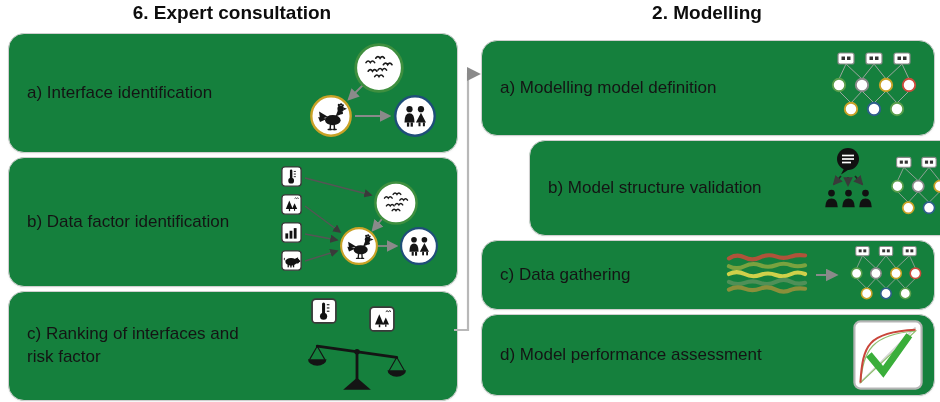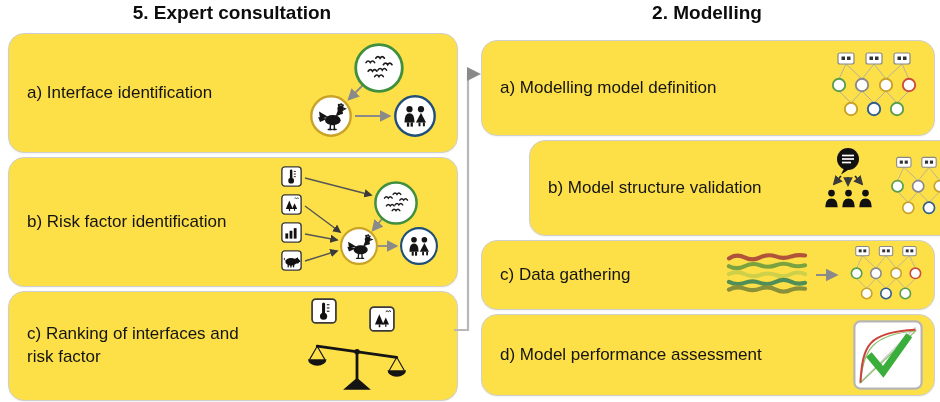--- a/index.html
+++ b/index.html
@@ -1,20 +1,20 @@
 <!DOCTYPE html>
 <html><head>
 <meta charset="utf-8">
 <title>Diagram</title>
 <style>
   html,body{margin:0;padding:0;background:#fff;}
   .canvas{position:relative;width:940px;height:402px;background:#fff;
           font-family:"Liberation Sans",sans-serif;overflow:hidden;}
   .col-title{position:absolute;font-weight:700;font-size:19px;color:#0d0d0d;text-align:center;}
-  .box{position:absolute;background:#fde047;border:1.6px solid #cfcfcf;border-radius:16px;
+  .box{position:absolute;background:#15803d;border:1.6px solid #cfcfcf;border-radius:16px;
        box-shadow:0 1px 2px rgba(0,0,0,.05);}
   .box-label{position:absolute;left:18px;top:50%;transform:translateY(-50%);
              font-size:17px;color:#141414;white-space:nowrap;}
   .label-wrap{white-space:normal;width:220px;line-height:1.35;}
   .art{position:absolute;}
   svg{display:block;}
 </style>
 </head>
 <body>
 
@@ -202,38 +202,38 @@
       <line x1="7" y1="53" x2="53" y2="7" stroke="#d5d5d5" stroke-width="1.4"></line>
       <path d="M7,53 C10,26 16,13 53,10 Z" fill="none" stroke="#8fbf6f" stroke-width="1"></path>
       <path d="M7,53 C9,22 13,11 53,9" fill="none" stroke="#c9453a" stroke-width="1.7"></path>
       <path d="M16,32 L26,44 L46,16" fill="none" stroke="#3aae3a" stroke-width="6" stroke-linecap="square"></path>
     </symbol>
   </defs>
 </svg>
 
 <div class="canvas">
 
-  <div class="col-title" style="left:8px;top:2px;width:448px;">5. Expert consultation</div>
+  <div class="col-title" style="left:8px;top:2px;width:448px;">6. Expert consultation</div>
   <div class="col-title" style="left:481px;top:2px;width:452px;">2. Modelling</div>
 
   <div class="box" style="left:8px;top:33px;width:448px;height:118px;">
     <span class="box-label">a) Interface identification</span>
     <svg class="art" style="right:4px;top:4px;" width="172" height="110" viewBox="0 0 172 110">
       <g stroke="#8a8a8a" stroke-width="1.8">
         <line x1="82" y1="47" x2="68" y2="61" marker-end="url(#mk-gray)"></line>
         <line x1="74" y1="78" x2="108" y2="78" marker-end="url(#mk-gray)"></line>
       </g>
       <use href="#sym-birds" x="72" y="4" width="52" height="52"></use>
       <use href="#sym-poultry" x="28" y="56" width="44" height="44"></use>
       <use href="#sym-humans" x="112" y="56" width="44" height="44"></use>
     </svg>
   </div>
 
   <div class="box" style="left:8px;top:157px;width:448px;height:128px;">
-    <span class="box-label">b) Risk factor identification</span>
+    <span class="box-label">b) Data factor identification</span>
     <svg class="art" style="right:4px;top:2px;" width="206" height="124" viewBox="0 0 206 124">
       <g stroke="#555" stroke-width="1.4">
         <line x1="58" y1="18" x2="124" y2="35" marker-end="url(#mk-dark)"></line>
         <line x1="58" y1="46" x2="93" y2="72" marker-end="url(#mk-dark)"></line>
         <line x1="58" y1="74" x2="90" y2="80" marker-end="url(#mk-dark)"></line>
         <line x1="58" y1="101" x2="90" y2="91" marker-end="url(#mk-dark)"></line>
       </g>
       <g stroke="#8a8a8a" stroke-width="1.8">
         <line x1="135" y1="59" x2="126" y2="70" marker-end="url(#mk-gray)"></line>
         <line x1="131" y1="86" x2="149" y2="86" marker-end="url(#mk-gray)"></line>

